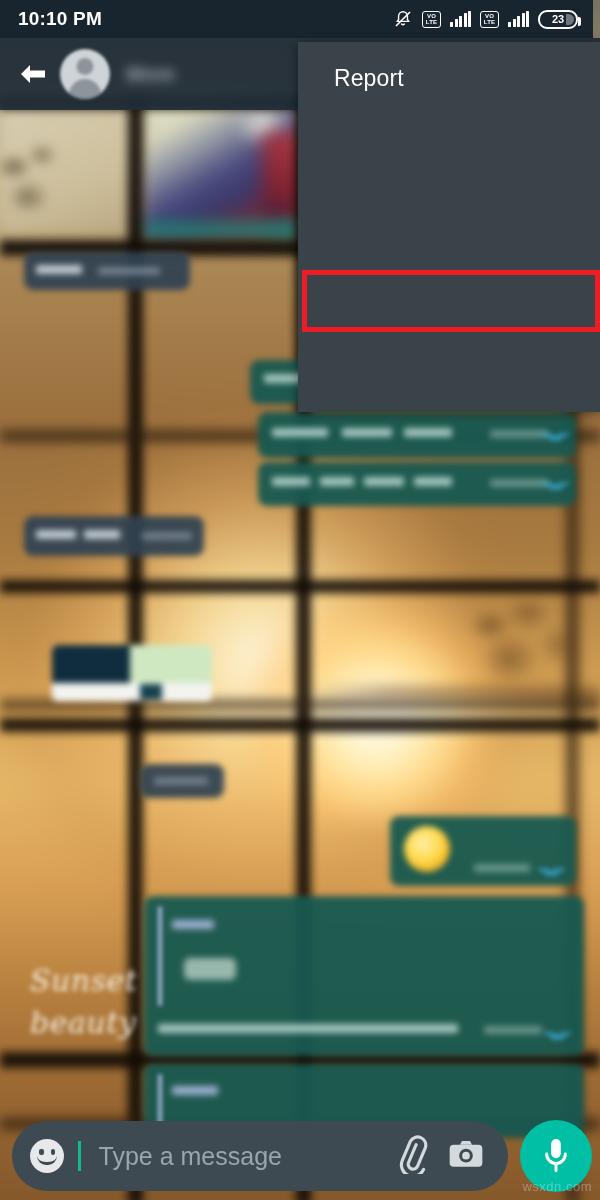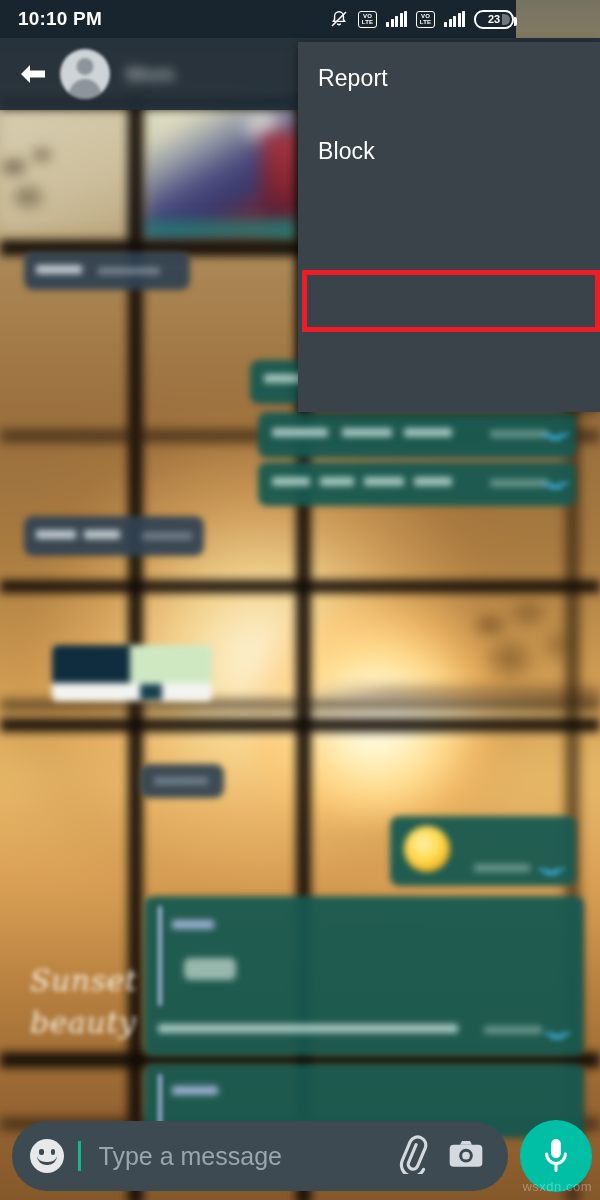--- a/index.html
+++ b/index.html
@@ -126,24 +126,24 @@
     font-family: "DejaVu Serif", serif;
     font-style: italic;
     font-size: 30px;
     line-height: 42px;
     filter: blur(2.6px);
     letter-spacing: 0.5px;
   }
 
   
   #statusbar {
-    position: absolute; left: 0; top: 0; width: 516px; height: 38px;
+    position: absolute; left: 0; top: 0; width: 593px; height: 38px;
     background: #18242e;
     display: flex; align-items: center;
-    padding: 0 2px 0 18px;
+    padding: 0 15px 0 18px;
     z-index: 40;
   }
   #clock {
     color: #ffffff; font-size: 19px; font-weight: bold;
     letter-spacing: 0.2px;
   }
   #status-icons {
     margin-left: auto; display: flex; align-items: center; gap: 9px;
   }
   .sig-bars { display: flex; align-items: flex-end; gap: 1.5px; height: 16px; }
@@ -255,21 +255,21 @@
 
   
   #menu {
     position: absolute; right: 0; top: 42px; width: 302px; height: 370px;
     background: #3a4349;
     box-shadow: 0 2px 10px rgba(0,0,0,0.45);
     z-index: 60;
   }
   .menu-item {
     height: 73px; display: flex; align-items: center;
-    padding-left: 20px;
+    padding-left: 36px;
     color: #ffffff; font-size: 23px; letter-spacing: 0.1px;
     cursor: pointer;
   }
   #highlight-box {
     position: absolute; left: 302px; top: 270px;
     width: 298px; height: 62px;
     border: 5px solid #ee1c25;
     z-index: 70; pointer-events: none;
   }
 
@@ -466,23 +466,20 @@
       </svg>
     </div>
     <div id="avatar"></div>
     <div id="contact-name">Mom</div>
   </div>
 
   <div id="menu">
     <div class="menu-item">
       <span>Report</span>
     </div>
-    <div class="menu-item">
-      <span>Block</span>
-    </div>
   </div>
   <div id="highlight-box"></div>
 
   <div id="inputbar">
     <div id="input-pill">
       <div id="emoji-btn">
         <span class="eye l"></span>
           <span class="eye r"></span>
           <span class="mouth"></span>
       </div>

